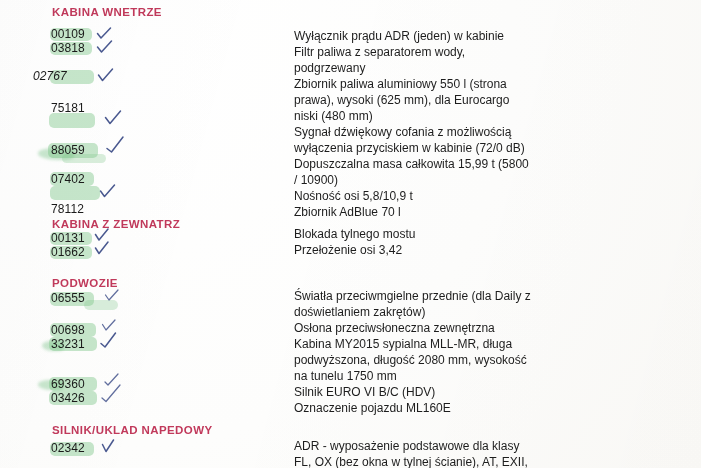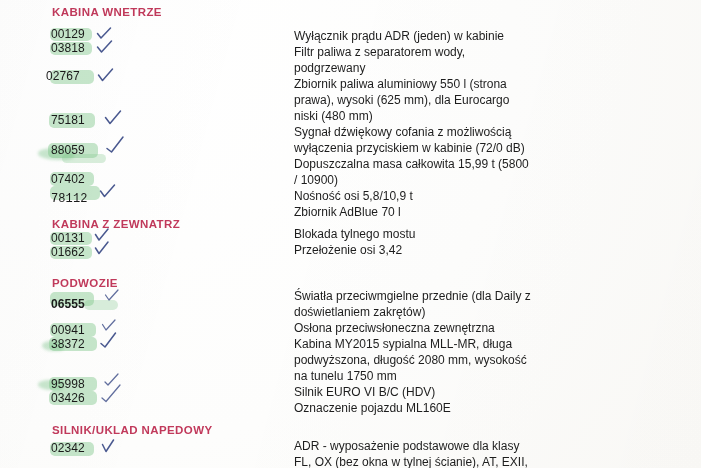--- a/index.html
+++ b/index.html
@@ -82,66 +82,66 @@
 </head>
 <body>
 
 <div class="page">
 
   <div class="col-left">
 
     <div class="section-title" style="left:52px;top:6px;">KABINA WNETRZE</div>
 
     <div class="hl" style="left:50px;top:28px;width:42px;height:13px;"></div>
-    <div class="code" style="left:51px;top:27px;">00129</div>
+    <div class="code" style="left:51px;top:27px;">00109</div>
     <div class="check" style="left:96px;top:27px;">
       <svg width="16" height="14" viewBox="0 0 16 14">
           <path d="M1.5 6.5 L5 11 L14.5 1"></path>
         </svg>
     </div>
 
     <div class="hl" style="left:50px;top:42px;width:42px;height:13px;"></div>
     <div class="code" style="left:51px;top:41px;">03818</div>
     <div class="check" style="left:96px;top:40px;">
       <svg width="17" height="15" viewBox="0 0 17 15">
           <path d="M1.5 7 L5.5 12 L15.5 1"></path>
         </svg>
     </div>
 
     <div class="hl" style="left:50px;top:70px;width:44px;height:14px;"></div>
-    <div class="code" style="left:46px;top:69px;">02767</div>
+    <div class="code" style="left:33px;top:69px;font-style:italic;">02767</div>
     <div class="check" style="left:97px;top:68px;">
       <svg width="17" height="15" viewBox="0 0 17 15">
           <path d="M1.5 7 L5.5 12.5 L15.5 1"></path>
         </svg>
     </div>
 
     <div class="hl" style="left:49px;top:113px;width:46px;height:15px;"></div>
-    <div class="code" style="left:51px;top:113px;">75181</div>
+    <div class="code" style="left:51px;top:101px;">75181</div>
     <div class="check" style="left:104px;top:110px;">
       <svg width="18" height="16" viewBox="0 0 18 16">
           <path d="M1.5 7.5 L6 13.5 L16.5 1"></path>
         </svg>
     </div>
 
     <div class="hl tail" style="left:38px;top:148px;width:36px;height:12px;"></div>
     <div class="hl" style="left:48px;top:143px;width:50px;height:15px;"></div>
     <div class="hl soft" style="left:62px;top:154px;width:44px;height:9px;"></div>
     <div class="code" style="left:51px;top:143px;">88059</div>
     <div class="check" style="left:106px;top:136px;">
       <svg width="20" height="18" viewBox="0 0 20 18">
           <path d="M1 12.5 L5.5 16 L17 1"></path>
         </svg>
     </div>
 
     <div class="hl" style="left:50px;top:172px;width:44px;height:14px;"></div>
     <div class="code" style="left:51px;top:172px;text-align:right;">07402</div>
 
     <div class="hl" style="left:50px;top:186px;width:50px;height:14px;"></div>
-    <div class="code" style="left:51px;top:192px;font-family:Liberation Mono, monospace;">78112</div>
+    <div class="code" style="left:51px;top:202px;">78112</div>
     <div class="check" style="left:99px;top:184px;">
       <svg width="17" height="15" viewBox="0 0 17 15">
           <path d="M1.5 7 L5.5 12.5 L15.5 1"></path>
         </svg>
     </div>
 
     <div class="section-title" style="left:52px;top:218px;">KABINA Z ZEWNATRZ</div>
 
     <div class="hl" style="left:50px;top:232px;width:42px;height:13px;"></div>
     <div class="code" style="left:51px;top:231px;">00131</div>
@@ -156,47 +156,47 @@
     <div class="check" style="left:94px;top:241px;">
       <svg width="16" height="15" viewBox="0 0 16 15">
           <path d="M1.5 7 L5 12.5 L14 1"></path>
         </svg>
     </div>
 
     <div class="section-title" style="left:52px;top:277px;">PODWOZIE</div>
 
     <div class="hl" style="left:50px;top:292px;width:44px;height:14px;"></div>
     <div class="hl soft" style="left:84px;top:300px;width:34px;height:10px;"></div>
-    <div class="code" style="left:51px;top:297px;font-weight:bold;">06555</div>
+    <div class="code" style="left:51px;top:291px;">06555</div>
     <div class="check thin" style="left:104px;top:289px;">
       <svg width="16" height="14" viewBox="0 0 16 14">
           <path d="M1.5 6 L5 11 L14 1"></path>
         </svg>
     </div>
 
     <div class="hl" style="left:50px;top:323px;width:46px;height:14px;"></div>
-    <div class="code" style="left:51px;top:323px;">00941</div>
+    <div class="code" style="left:51px;top:323px;">00698</div>
     <div class="check thin" style="left:101px;top:319px;">
       <svg width="16" height="14" viewBox="0 0 16 14">
           <path d="M1.5 5.5 L5 11 L14 1"></path>
         </svg>
     </div>
 
     <div class="hl tail" style="left:42px;top:341px;width:22px;height:10px;"></div>
     <div class="hl" style="left:49px;top:337px;width:48px;height:14px;"></div>
-    <div class="code" style="left:51px;top:337px;">38372</div>
+    <div class="code" style="left:51px;top:337px;">33231</div>
     <div class="check" style="left:100px;top:332px;">
       <svg width="18" height="17" viewBox="0 0 18 17">
           <path d="M1 11.5 L5 15 L15.5 1"></path>
         </svg>
     </div>
 
     <div class="hl tail" style="left:38px;top:380px;width:26px;height:10px;"></div>
     <div class="hl" style="left:49px;top:377px;width:48px;height:14px;"></div>
-    <div class="code" style="left:51px;top:377px;">95998</div>
+    <div class="code" style="left:51px;top:377px;">69360</div>
     <div class="check thin" style="left:104px;top:373px;">
       <svg width="16" height="14" viewBox="0 0 16 14">
           <path d="M1 9 L4 12 L14 1"></path>
         </svg>
     </div>
 
     <div class="hl" style="left:49px;top:391px;width:48px;height:14px;"></div>
     <div class="code" style="left:51px;top:391px;">03426</div>
     <div class="check thin" style="left:101px;top:384px;">
       <svg width="22" height="20" viewBox="0 0 22 20">

